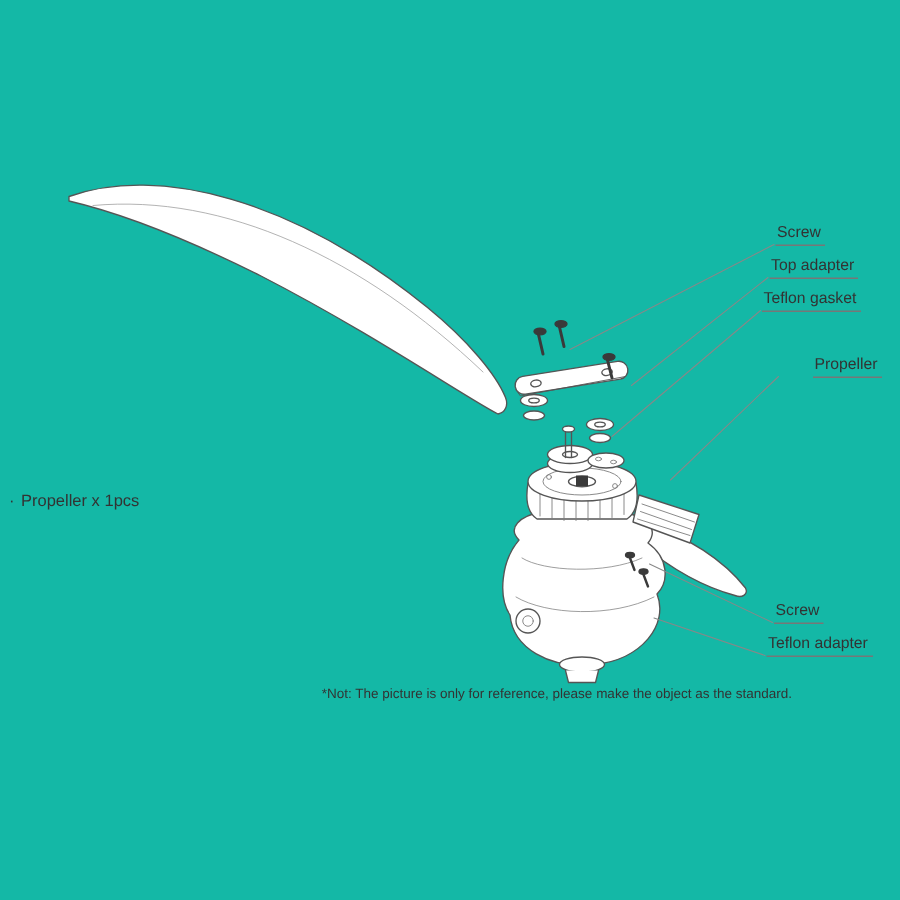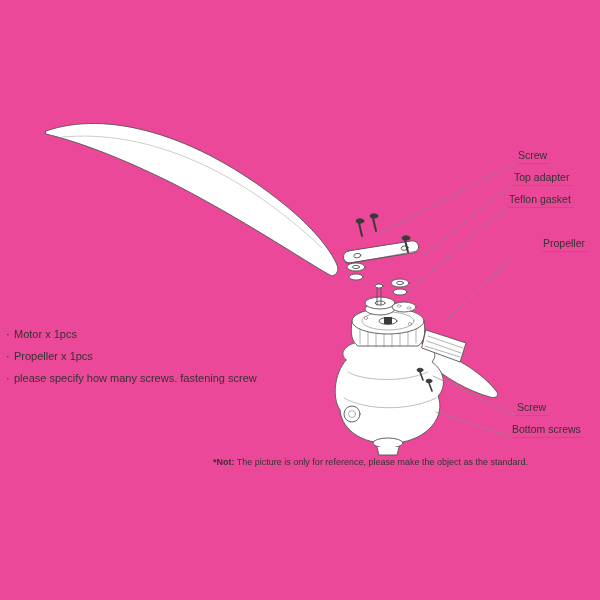--- a/index.html
+++ b/index.html
@@ -1,34 +1,34 @@
 <!DOCTYPE html>
 <html><head>
 <meta charset="utf-8">
 <style>
   html,body{margin:0;padding:0;background:#fff;}
   .page{
-    position:relative;width:600px;height:600px;background:#ec4899;overflow:hidden;
+    position:relative;width:600px;height:600px;background:#14b8a6;overflow:hidden;
     font-family:"Liberation Sans","DejaVu Sans",sans-serif;color:#3a3a3a;
   }
   .art{position:absolute;left:0;top:0;width:600px;height:600px;}
   .parts-list{
     position:absolute;left:6px;top:328px;margin:0;padding:0;list-style:none;
     font-size:11px;color:#333;
   }
   .parts-list li{height:13px;margin-bottom:9px;white-space:nowrap;}
   .parts-list .bullet{display:inline-block;width:8px;color:#333;}
   .callout{
     position:absolute;font-size:10.5px;color:#333;white-space:nowrap;
     border-bottom:1px solid #777;padding:0 3px 2px 1px;line-height:12px;
   }
   .note{
     position:absolute;right:72px;top:457px;font-size:9px;color:#333;white-space:nowrap;
   }
-  .note .prefix{font-weight:bold;}
+  .note .prefix{font-weight:normal;}
 </style>
 </head>
 <body>
 
 <div class="page">
 
   <svg class="art" viewBox="0 0 600 600" aria-hidden="true">
     <g fill="none" stroke="#555" stroke-width="0.9" stroke-linecap="round" stroke-linejoin="round">
 
       <g>
@@ -145,32 +145,26 @@
   <div class="callout" style="left:508px;top:193px;">
     <span>Teflon gasket</span>
   </div>
   <div class="callout" style="left:520px;top:237px;margin-left:22px;">
     <span>Propeller</span>
   </div>
   <div class="callout" style="left:516px;top:401px;">
     <span>Screw</span>
   </div>
   <div class="callout" style="left:511px;top:423px;">
-    <span>Bottom screws</span>
+    <span>Teflon adapter</span>
   </div>
 
   <ul class="parts-list">
     <li>
-      <span class="bullet">·</span><span>Motor x 1pcs</span>
-    </li>
-    <li>
       <span class="bullet">·</span><span>Propeller x 1pcs</span>
-    </li>
-    <li>
-      <span class="bullet">·</span><span>please specify how many screws.  fastening screw</span>
     </li>
   </ul>
 
   <div class="note">
     <span class="prefix">*Not:</span><span> The picture is only for reference, please make the object as the standard.</span>
   </div>
 
 </div>
 
 </body></html>

